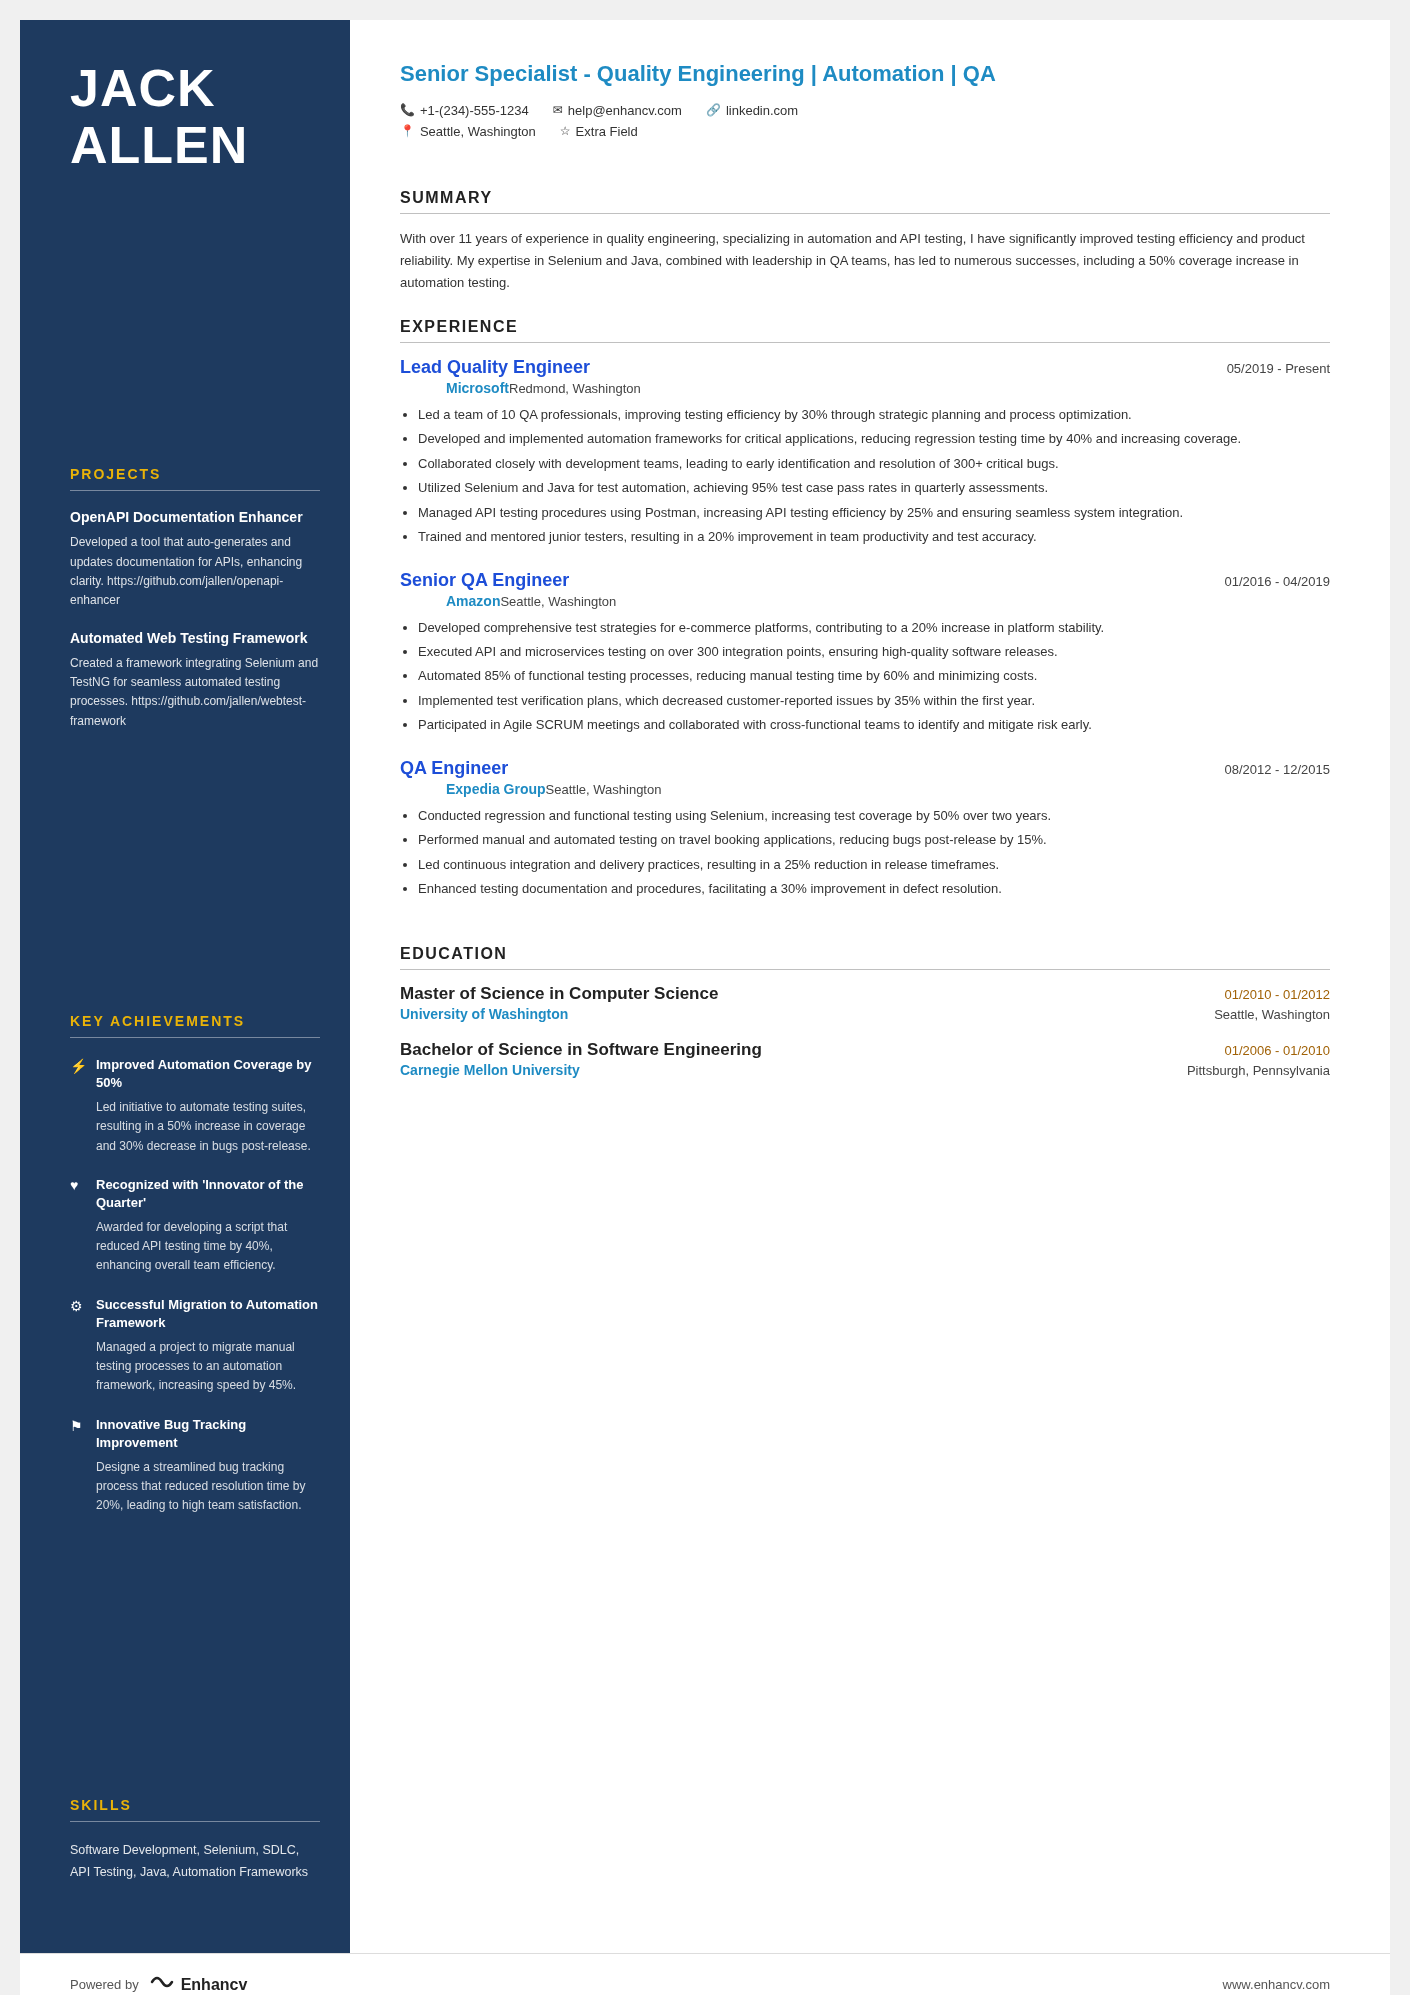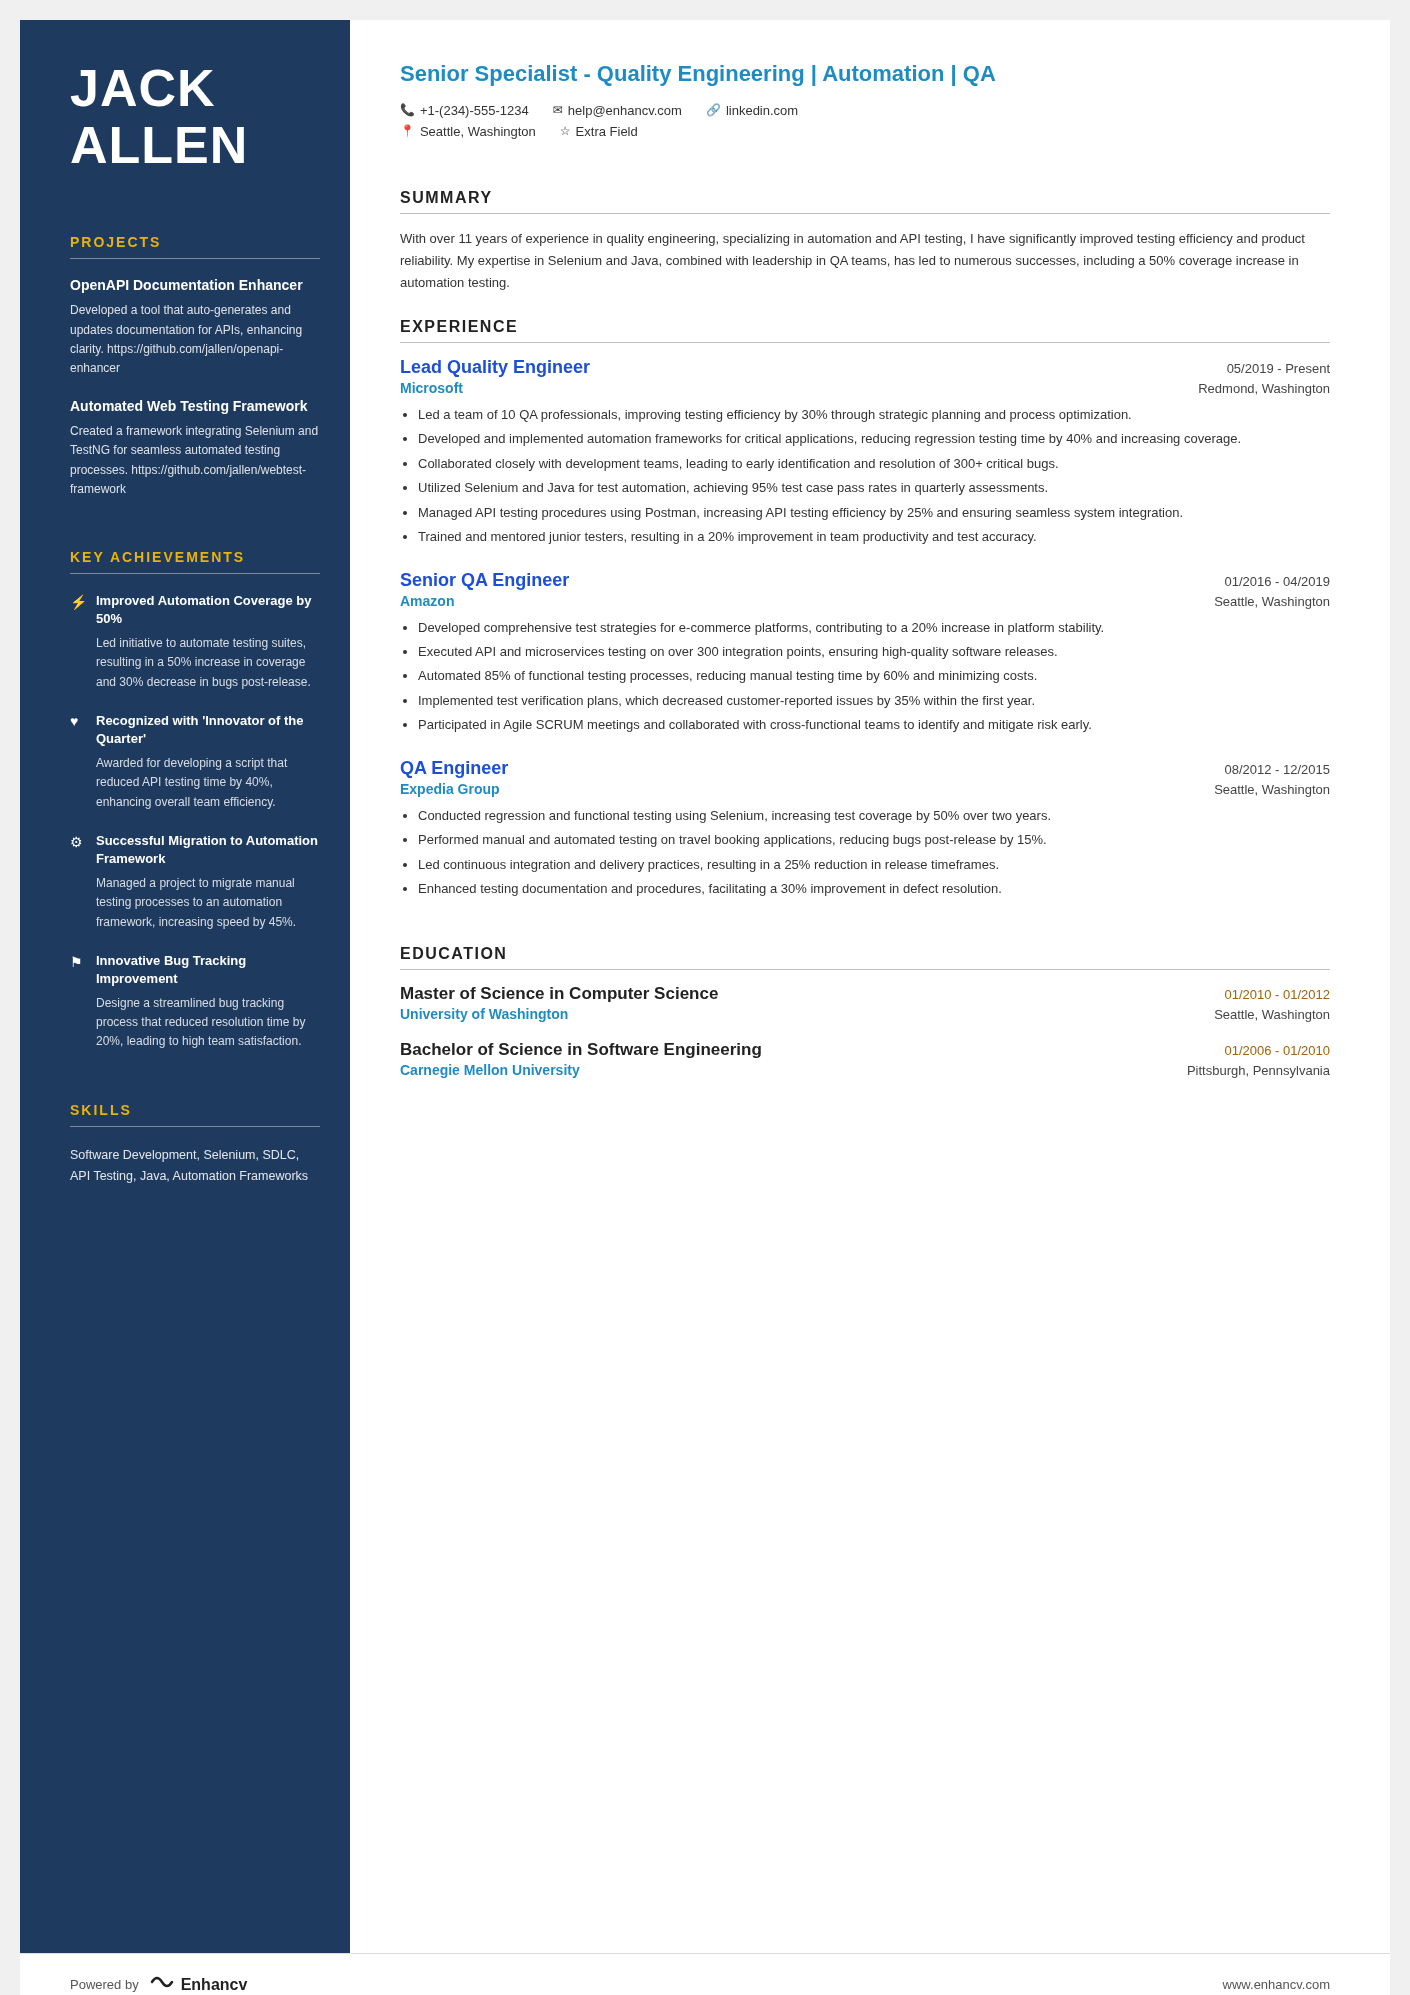--- a/index.html
+++ b/index.html
@@ -23,20 +23,21 @@
     }
     
     .sidebar {
       width: 330px;
       min-width: 330px;
       background: #1e3a5f;
       color: white;
       padding: 40px 30px 40px 50px;
       display: flex;
       flex-direction: column;
+      justify-content: space-between;
     }
     .sidebar-name {
       font-size: 52px;
       font-weight: bold;
       color: white;
       line-height: 1.1;
       margin-bottom: 60px;
       letter-spacing: 1px;
       font-family: Arial, sans-serif;
     }
@@ -177,23 +178,24 @@
       color: #1d4ed8;
       font-family: Arial, sans-serif;
     }
     .exp-date {
       font-size: 13px;
       color: #444;
       font-family: Arial, sans-serif;
     }
     .exp-company-row {
       display: flex;
-      justify-content: space-between;
+      justify-content: flex-start;
       align-items: baseline;
       margin-bottom: 8px;
+      margin-left: 46px;
     }
     .exp-company {
       font-size: 14px;
       font-weight: bold;
       color: #1e8bc3;
       font-family: Arial, sans-serif;
     }
     .exp-location {
       font-size: 13px;
       color: #444;

